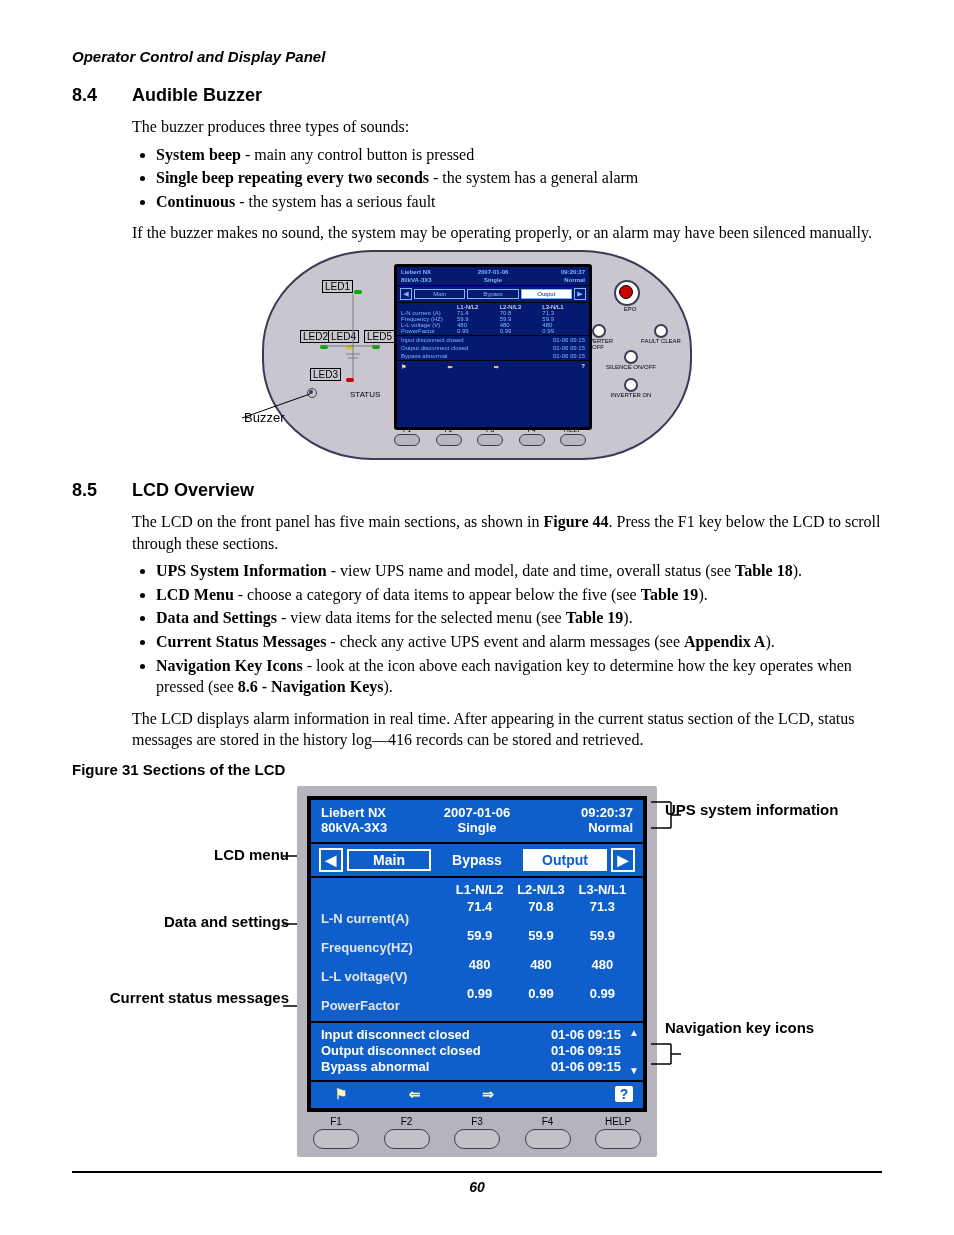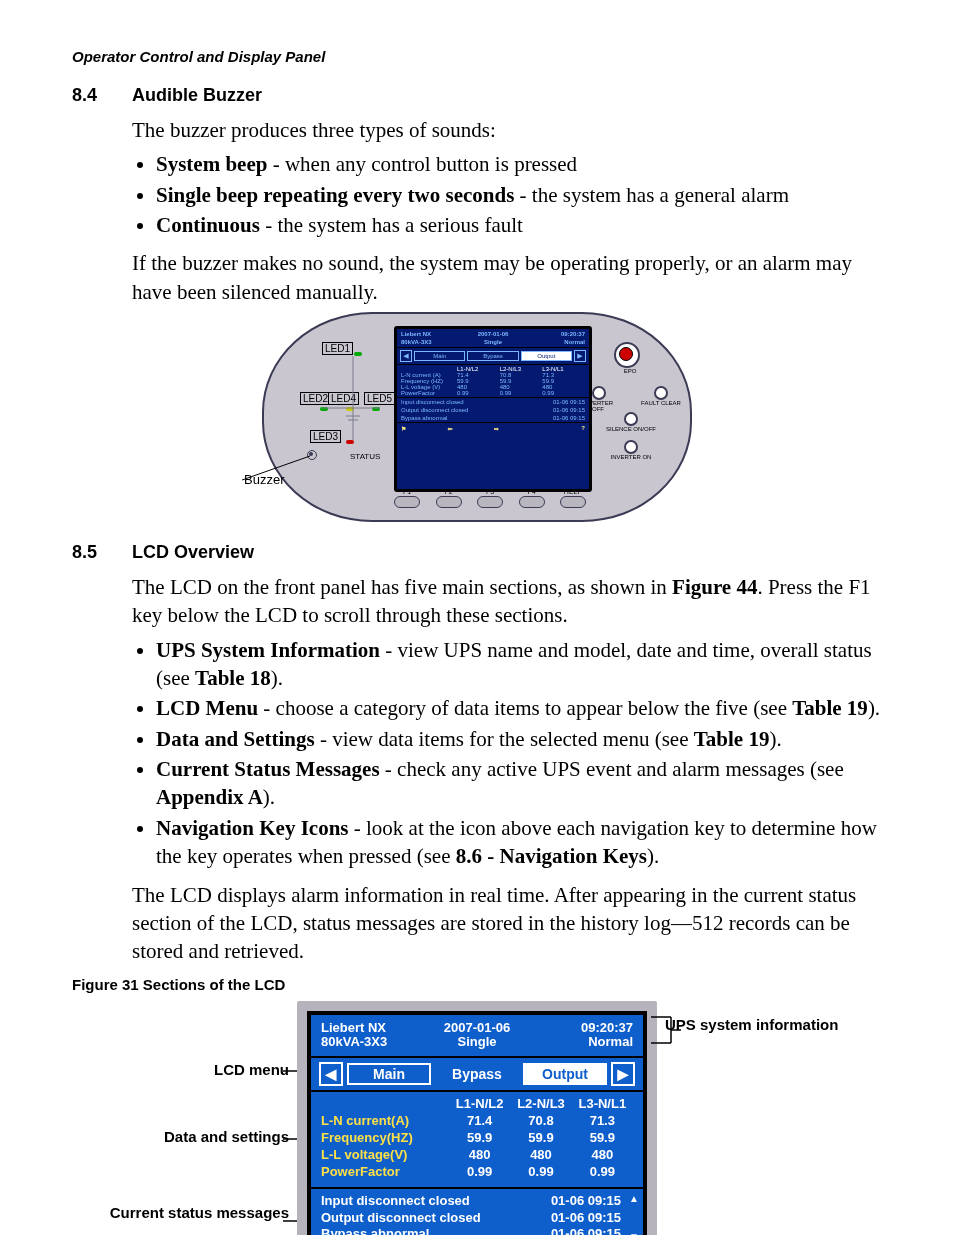--- a/index.html
+++ b/index.html
@@ -1,21 +1,21 @@
 <!DOCTYPE html>
 <html><head>
 <meta charset="utf-8">
 <style>
   html,body{margin:0;padding:0;background:#fff;font-family:"Times New Roman",serif;color:#000;}
   .page{width:954px;height:1235px;position:relative;box-sizing:border-box;padding:48px 72px 0 72px;}
   .running-head{font-family:Arial,Helvetica,sans-serif;font-weight:bold;font-style:italic;font-size:15px;text-align:left;margin-bottom:20px;}
   .sec-row{display:flex;align-items:baseline;margin-bottom:10px;}
   .sec-num{font-family:Arial,Helvetica,sans-serif;font-weight:bold;font-size:18px;width:60px;}
   .sec-title{font-family:Arial,Helvetica,sans-serif;font-weight:bold;font-size:18px;}
-  .body{margin-left:60px;font-size:21px;line-height:1.35;}
+  .body{margin-left:60px;font-size:16px;line-height:1.35;}
   .body p{margin:6px 0;}
   ul.bul{margin:6px 0 10px 0;padding-left:24px;}
   ul.bul li{margin:2px 0;}
   .fig-cap{font-family:Arial,Helvetica,sans-serif;font-weight:bold;font-size:15px;margin:10px 0 6px 0;}
   .footer{position:absolute;left:0;right:0;bottom:40px;text-align:center;font-family:Arial,Helvetica,sans-serif;font-style:italic;font-weight:bold;font-size:14px;}
   .footer::before{content:"";display:block;height:2px;background:#000;margin:0 72px 6px 72px;}
   b{font-weight:bold;}
 
   
   .fig43{display:flex;justify-content:center;margin:4px 0 20px 0;}
@@ -61,21 +61,21 @@
   .lcd44 .hdr .mid{text-align:center;}
   .lcd44 .hdr .rt{text-align:right;}
   .lcd44 .hrule{height:2px;background:#000;}
   .lcd44 .tabs{display:flex;align-items:center;gap:4px;padding:4px 8px;}
   .lcd44 .arrow{width:20px;height:20px;border:2px solid #fff;display:flex;align-items:center;justify-content:center;font-size:14px;}
   .lcd44 .tab{flex:1;text-align:center;font-size:14px;border:2px solid transparent;padding:1px 0;}
   .lcd44 .tab.sel{border-color:#fff;background:#fff;color:#0e5ecb;}
   .lcd44 .tab.focus{border-color:#fff;}
   .lcd44 .grid{display:grid;grid-template-columns:128px 1fr 1fr 1fr;font-size:13px;padding:4px 10px 8px 10px;row-gap:2px;}
   .lcd44 .grid .c{text-align:center;color:#fff;}
-  .lcd44 .grid .l{color:#fde047;}
+  .lcd44 .grid .l{color:#e5e5e5;margin-top:12px;}
   .lcd44 .msgs{border-top:2px solid #000;padding:4px 22px 4px 10px;font-size:13px;position:relative;}
   .lcd44 .msgrow{display:flex;justify-content:space-between;line-height:1.25;}
   .lcd44 .scroll{position:absolute;right:4px;top:4px;bottom:4px;width:10px;display:flex;flex-direction:column;justify-content:space-between;}
   .lcd44 .scroll span{font-size:10px;text-align:center;}
   .lcd44 .nav{display:flex;justify-content:space-between;padding:4px 10px 6px 10px;font-size:14px;border-top:2px solid #000;color:#fff8b0;}
   .lcd44 .nav .ic{width:40px;text-align:center;}
   .fkeys44{display:flex;justify-content:space-between;padding:4px 6px 2px 6px;}
   .fk44{display:flex;flex-direction:column;align-items:center;font-family:Arial,Helvetica,sans-serif;font-size:10px;gap:2px;}
   .fk44 .key{width:44px;height:18px;background:#c3c0c8;border:1px solid #3b3b55;border-radius:10px;}
   .call-l{width:190px;text-align:right;font-family:Arial,Helvetica,sans-serif;font-weight:bold;font-size:15px;padding-right:8px;box-sizing:border-box;}
@@ -89,21 +89,21 @@
 
 <div class="running-head">Operator Control and Display Panel</div>
 
 <div class="sec-row">
   <div class="sec-num">8.4</div>
   <div class="sec-title">Audible Buzzer</div>
 </div>
 <div class="body">
   <p>The buzzer produces three types of sounds:</p>
   <ul class="bul">
-    <li><b>System beep</b><span> - when any control button is pressed</span></li>
+    <li><b>System beep</b><span> - main any control button is pressed</span></li>
     <li><b>Single beep repeating every two seconds</b><span> - the system has a general alarm</span></li>
     <li><b>Continuous</b><span> - the system has a serious fault</span></li>
   </ul>
   <p>If the buzzer makes no sound, the system may be operating properly, or an alarm may have been silenced manually.</p>
 </div>
 
 
 <div class="fig43">
   <div class="panel43">
     <div class="oval"></div>
@@ -239,21 +239,21 @@
 </div>
 <div class="body">
   <p><span>The LCD on the front panel has five main sections, as shown in </span><b>Figure 44</b><span>. Press the F1 key below the LCD to scroll through these sections.</span></p>
   <ul class="bul">
     <li><b>UPS System Information</b><span> - view UPS name and model, date and time, overall status (see </span><b>Table 18</b><span>).</span></li>
     <li><b>LCD Menu</b><span> - choose a category of data items to appear below the five (see </span><b>Table 19</b><span>).</span></li>
     <li><b>Data and Settings</b><span> - view data items for the selected menu (see </span><b>Table 19</b><span>).</span></li>
     <li><b>Current Status Messages</b><span> - check any active UPS event and alarm messages (see </span><b>Appendix A</b><span>).</span></li>
     <li><b>Navigation Key Icons</b><span> - look at the icon above each navigation key to determine how the key operates when pressed (see </span><b>8.6 - Navigation Keys</b><span>).</span></li>
   </ul>
-  <p>The LCD displays alarm information in real time. After appearing in the current status section of the LCD, status messages are stored in the history log—512 records can be stored and retrieved.</p>
+  <p>The LCD displays alarm information in real time. After appearing in the current status section of the LCD, status messages are stored in the history log—416 records can be stored and retrieved.</p>
 </div>
 
 <div class="fig-cap">Figure 31  Sections of the LCD</div>
 
 <div class="fig44">
 
   <div class="call-col" style="height:340px;">
     <div class="call-l" style="margin-top:60px;">LCD menu</div>
     <div class="call-l" style="margin-top:50px;">Data and settings</div>
     <div class="call-l" style="margin-top:60px;line-height:1.1;">Current status messages</div>
@@ -372,14 +372,15 @@
       <line class="call-line" x1="0" y1="258" x2="20" y2="258"></line>
           <line class="call-line" x1="0" y1="278" x2="20" y2="278"></line>
       <line class="call-line" x1="20" y1="258" x2="20" y2="278"></line>
           <line class="call-line" x1="20" y1="268" x2="30" y2="268"></line>
     </svg>
     <div class="call-r" style="margin-top:16px;line-height:1.1;">UPS system information</div>
     <div class="call-r" style="margin-top:202px;line-height:1.1;">Navigation key icons</div>
   </div>
 </div>
 
+<div class="footer"><span>60</span></div>
 
 </div>
 
 </body></html>

